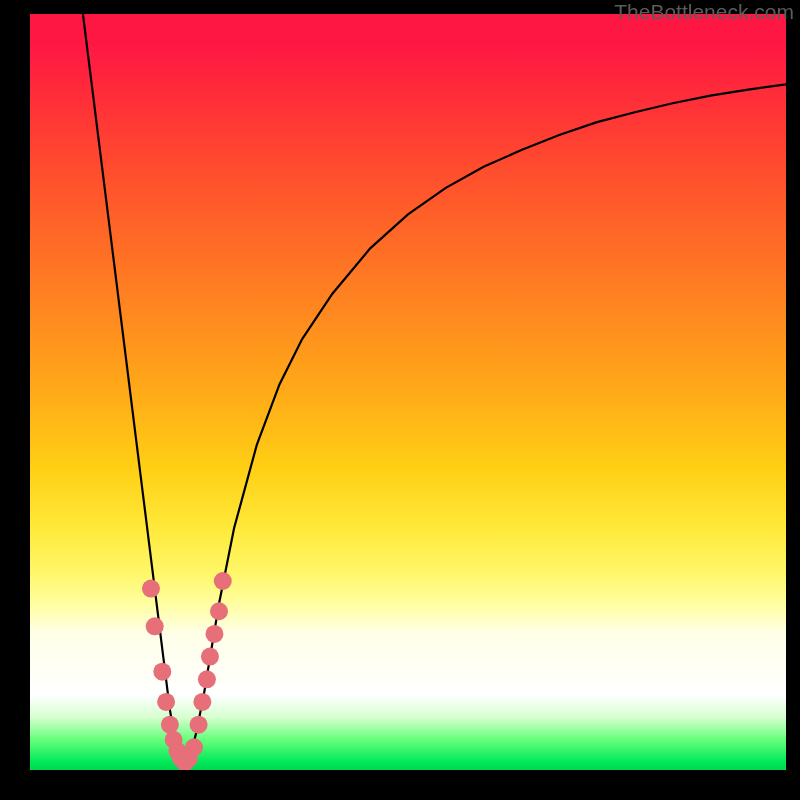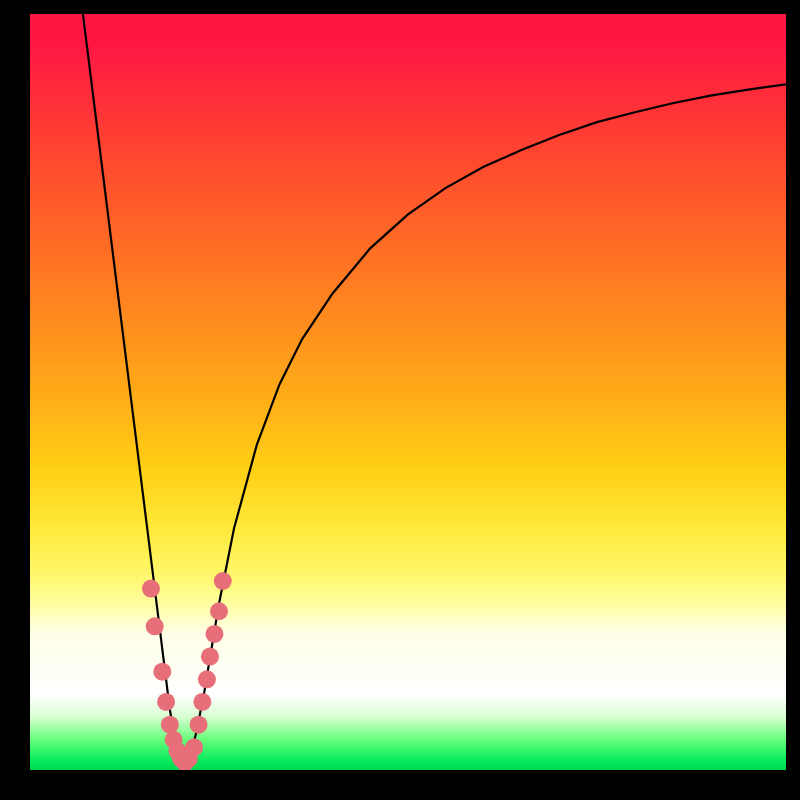--- a/index.html
+++ b/index.html
@@ -85,13 +85,14 @@
           <circle cx="168.59" cy="710.64" r="9" fill="#e76f7a"></circle>
           <circle cx="172.37" cy="687.96" r="9" fill="#e76f7a"></circle>
           <circle cx="176.90" cy="665.28" r="9" fill="#e76f7a"></circle>
           <circle cx="179.93" cy="642.60" r="9" fill="#e76f7a"></circle>
           <circle cx="184.46" cy="619.92" r="9" fill="#e76f7a"></circle>
           <circle cx="189.00" cy="597.24" r="9" fill="#e76f7a"></circle>
           <circle cx="192.78" cy="567.00" r="9" fill="#e76f7a"></circle>
         </g>
     </svg>
   </div>
+  <div class="watermark">TheBottleneck.com</div>
 </div>
 
 </body></html>

